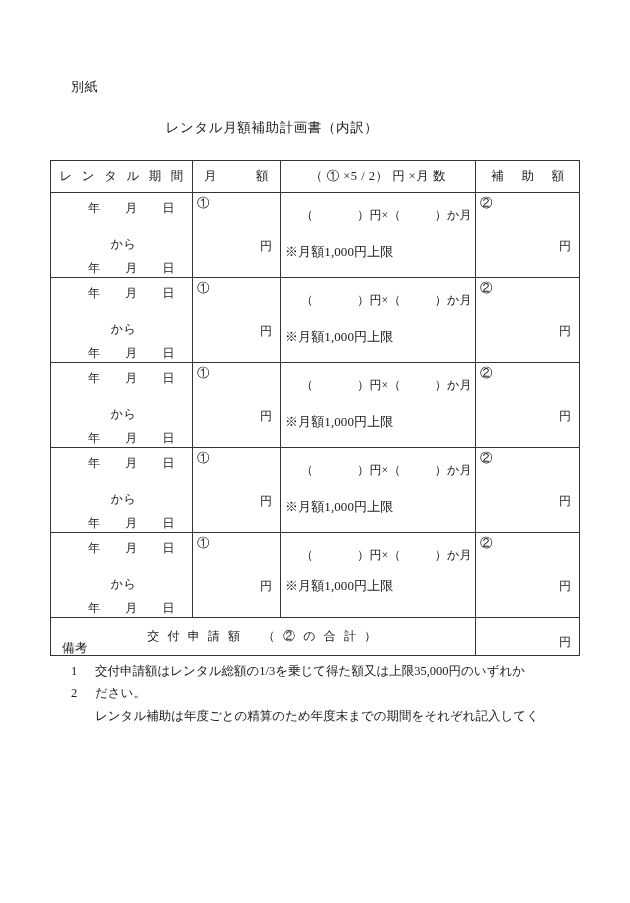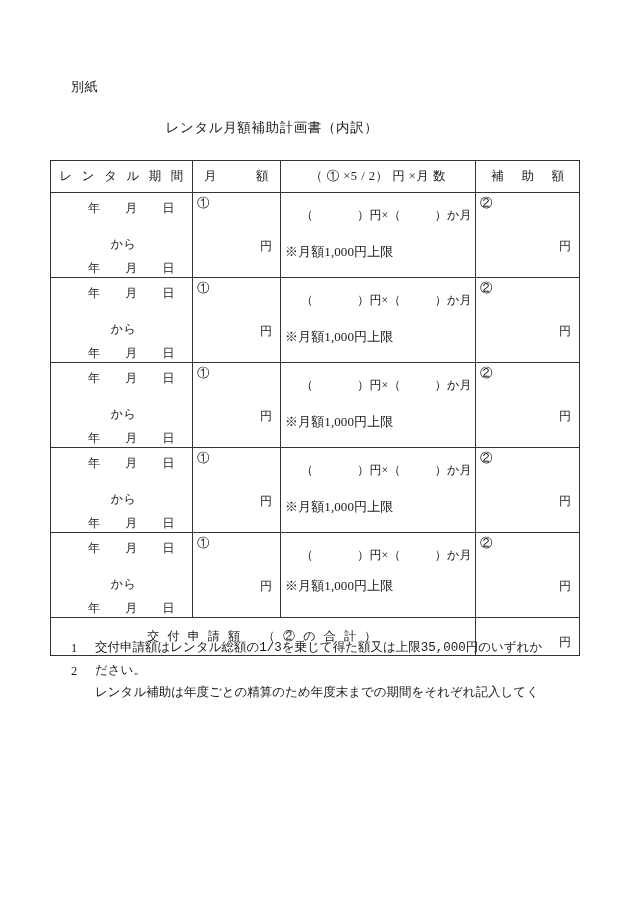--- a/index.html
+++ b/index.html
@@ -165,21 +165,21 @@
     display: block;
     position: relative;
     padding-left: 33px;
   }
   .remark-num {
     position: absolute;
     left: 9px;
     top: 0;
     font-size: 12.5px;
   }
-  .remark-text { display: block; font-family: Liberation Mono, monospace; }
+  .remark-text { display: block; }
 </style>
 </head>
 <body>
 
 <div class="page">
 
   <div class="attach-label">別紙</div>
 
   <div class="doc-title">レンタル月額補助計画書（内訳）</div>
 
@@ -301,20 +301,21 @@
       <tr class="total-row">
         <td class="total-label" colspan="3">交 付 申 請 額 　（ ② の 合 計 ）</td>
         <td class="total-value">
           <span class="yen-right">円</span>
         </td>
       </tr>
     </tbody>
   </table>
 
   <div class="remarks">
+    <div class="remarks-title">備考</div>
     <div class="remark-item">
       <span class="remark-num">1</span>
       <span class="remark-text">交付申請額はレンタル総額の1/3を乗じて得た額又は上限35,000円のいずれか</span>
     </div>
     <div class="remark-item">
       <span class="remark-num">2</span>
       <span class="remark-text cont">ださい。</span>
       <span class="remark-text">レンタル補助は年度ごとの精算のため年度末までの期間をそれぞれ記入してく</span>
     </div>
   </div>

